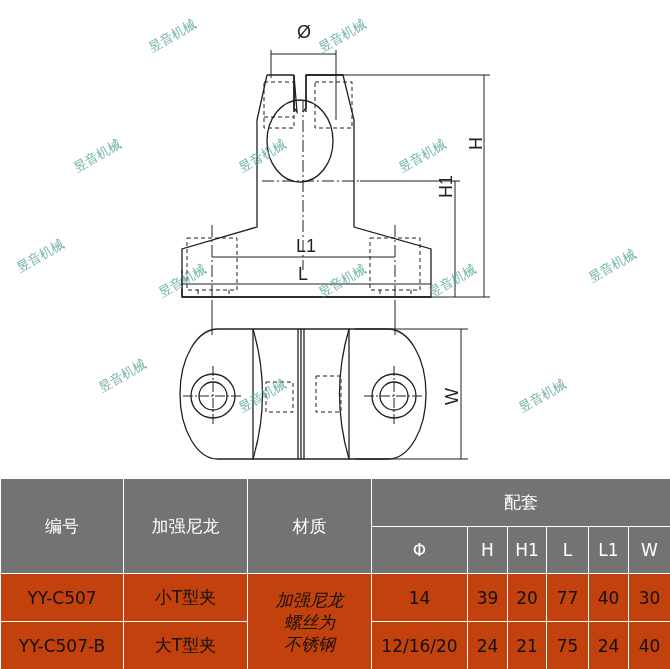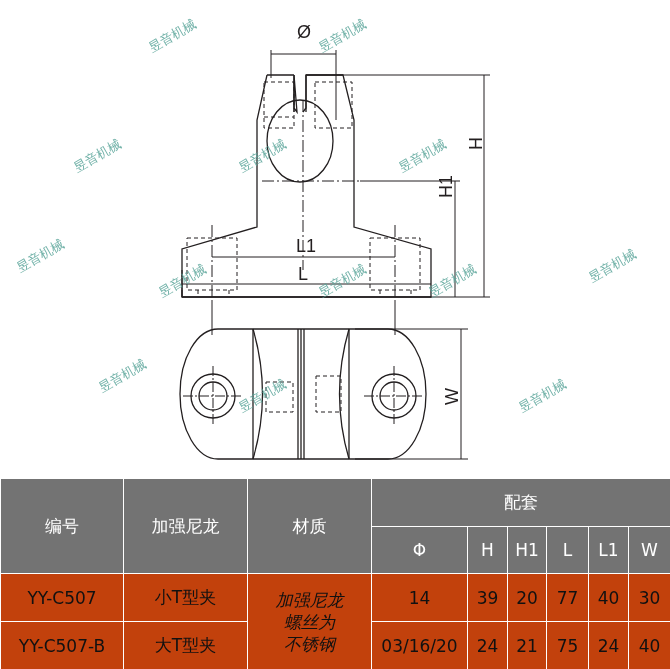--- a/index.html
+++ b/index.html
@@ -163,21 +163,21 @@
       <td>14</td>
       <td>39</td>
       <td>20</td>
       <td>77</td>
       <td>40</td>
       <td>30</td>
     </tr>
     <tr style="height:48px">
       <td>YY-C507-B</td>
       <td>大T型夹</td>
-      <td>03/16/20</td>
+      <td>12/16/20</td>
       <td>24</td>
       <td>21</td>
       <td>75</td>
       <td>24</td>
       <td>40</td>
     </tr>
   </tbody>
 </table>
 
 </body></html>

